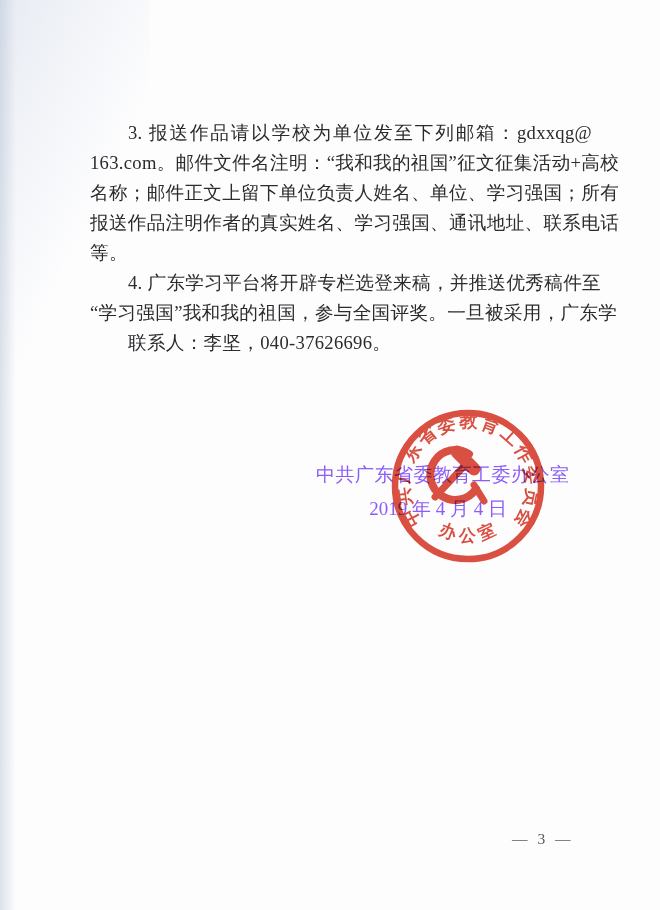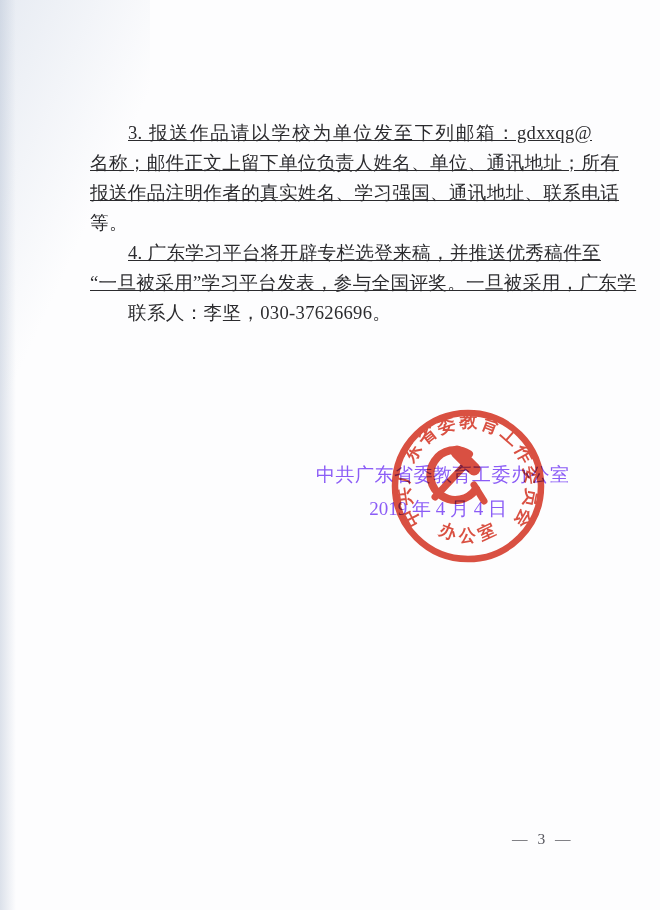--- a/index.html
+++ b/index.html
@@ -30,21 +30,21 @@
     position:absolute;left:90px;top:118px;width:502px;
     font-size:18.6px;line-height:30px;color:#2b2b2e;
     letter-spacing:0.3px;
   }
   .para{margin:0 0 0 0;}
   .para + .para{}
   .line{
     height:30px;white-space:nowrap;
     text-align:justify;
   }
-  .line.fill{text-align-last:justify;text-decoration:underline;}
+  .line.fill{text-align-last:justify;}
   .line.indent{padding-left:38px;}
   
   .signature-block{
     position:absolute;left:316px;top:459px;width:244px;
     color:#8b5cf6;text-align:center;
   }
   .signature-org{
     font-size:19px;line-height:32px;white-space:nowrap;
     letter-spacing:0.5px;
   }
@@ -72,32 +72,33 @@
 
 <div class="page">
 
   <div class="corner-tint"></div>
   <div class="edge-left"></div>
 
   <div class="doc-body">
 
     <div class="para">
       <div class="line fill indent">3. 报送作品请以学校为单位发至下列邮箱：gdxxqg@</div>
-      <div class="line fill">名称；邮件正文上留下单位负责人姓名、单位、通讯地址；所有</div>
+      <div class="line fill">163.com。邮件文件名注明：“我和我的祖国”征文征集活动+高校</div>
+      <div class="line fill">名称；邮件正文上留下单位负责人姓名、单位、学习强国；所有</div>
       <div class="line fill">报送作品注明作者的真实姓名、学习强国、通讯地址、联系电话</div>
       <div class="line">等。</div>
     </div>
 
     <div class="para">
       <div class="line fill indent">4. 广东学习平台将开辟专栏选登来稿，并推送优秀稿件至</div>
-      <div class="line fill">“一旦被采用”学习平台发表，参与全国评奖。一旦被采用，广东学</div>
+      <div class="line fill">“学习强国”我和我的祖国，参与全国评奖。一旦被采用，广东学</div>
     </div>
 
     <div class="para">
-      <div class="line indent">联系人：李坚，030-37626696。</div>
+      <div class="line indent">联系人：李坚，040-37626696。</div>
     </div>
 
   </div>
 
   <div class="signature-block">
     <div class="signature-org">中共广东省委教育工委办公室</div>
     <div class="signature-date">2019 年 4 月 4 日</div>
   </div>
 
   <svg class="seal" viewBox="0 0 160 160" xmlns="http://www.w3.org/2000/svg">

